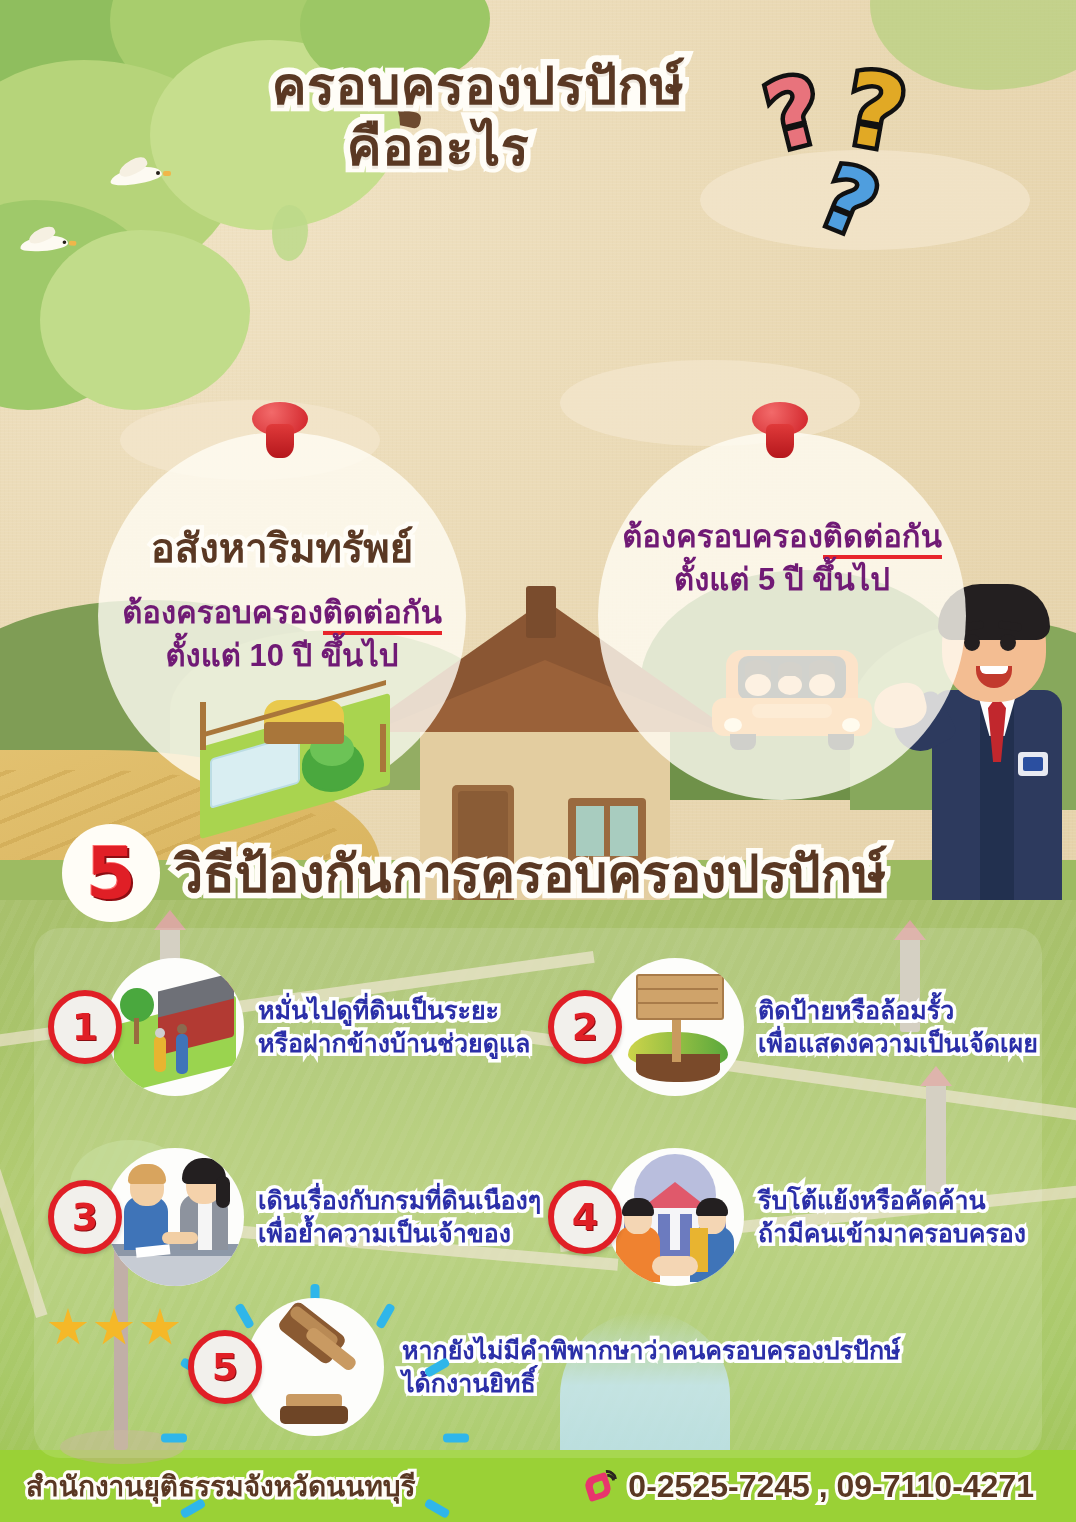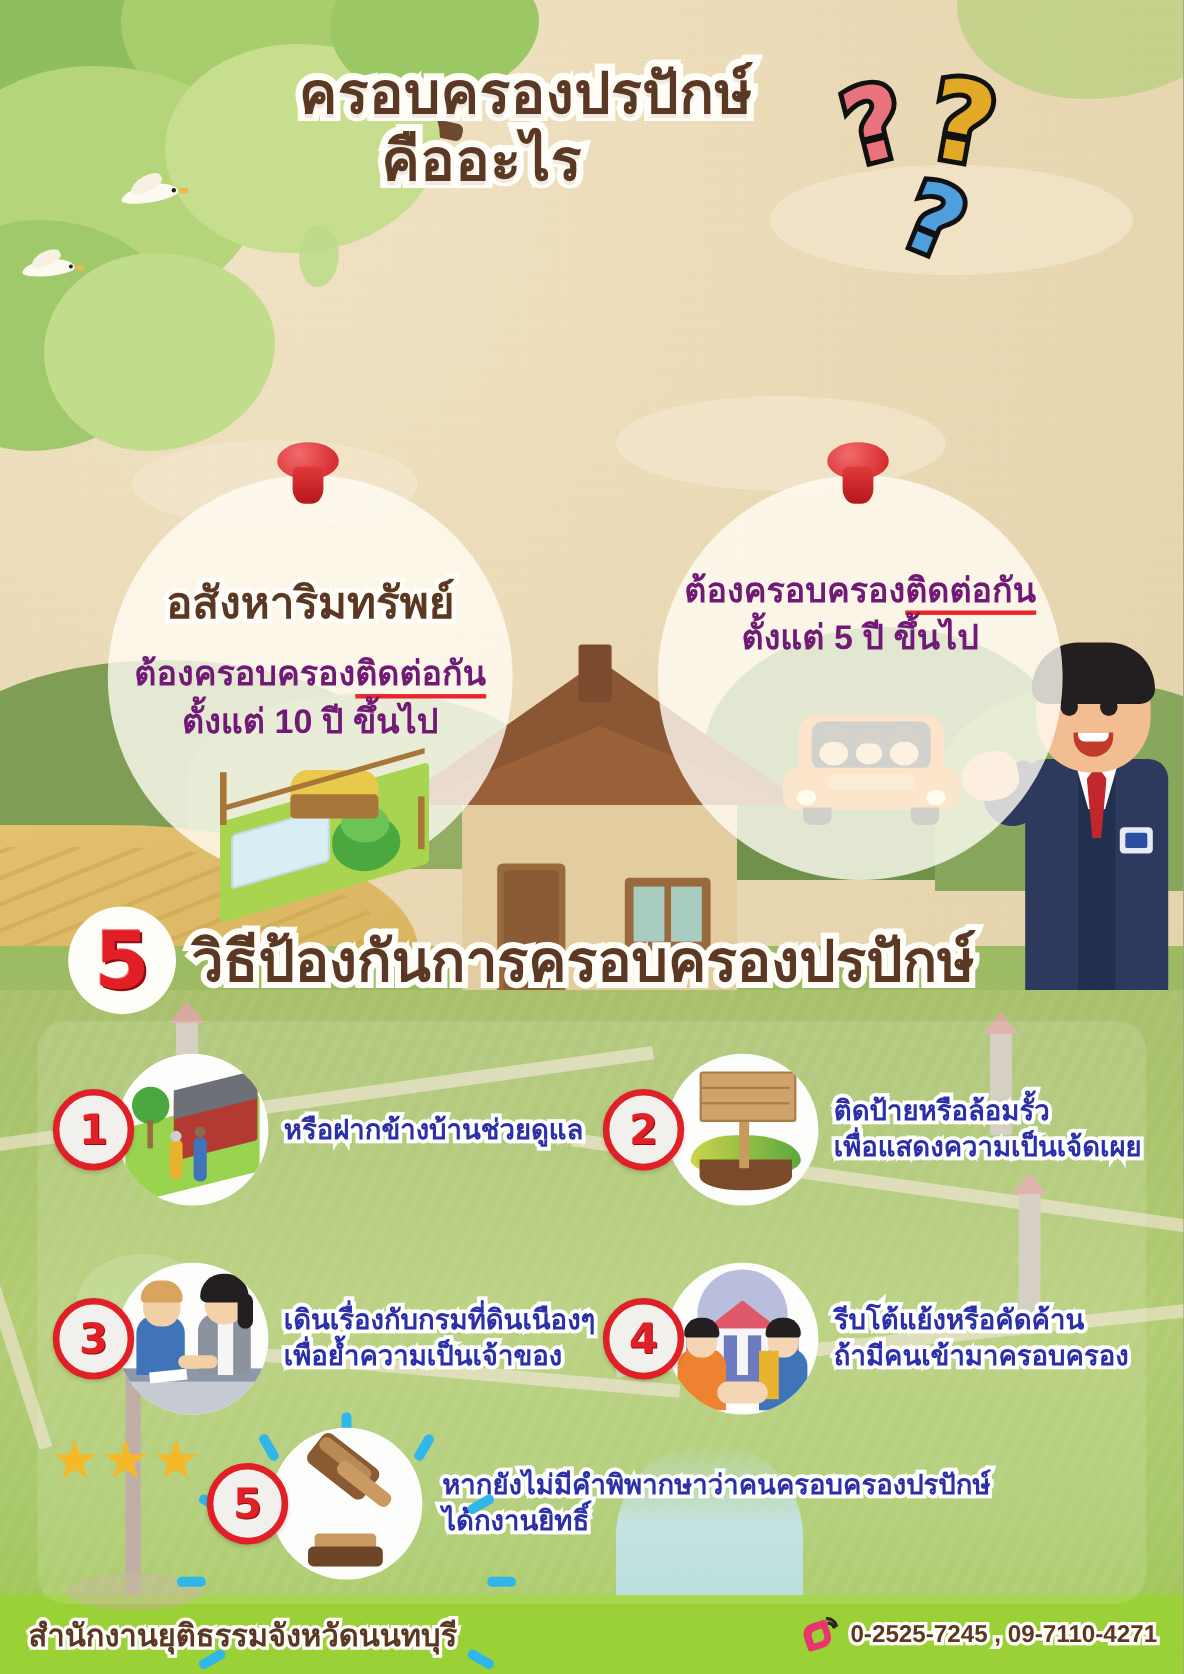--- a/index.html
+++ b/index.html
@@ -132,35 +132,35 @@
     clip-path:polygon(50% 0%,61% 35%,98% 35%,68% 57%,79% 91%,50% 70%,21% 91%,32% 57%,2% 35%,39% 35%);
     filter:drop-shadow(0 1px 0 #d8940f);}
 
   .glow{position:absolute;left:-22px;top:-22px;width:182px;height:182px;z-index:1;}
   .ray{position:absolute;left:50%;top:50%;width:9px;height:26px;background:#2fb6ea;border-radius:4px;
     transform-origin:50% 84px;}
 
   .ttext5{margin-left:18px;}
 
   
-  .foot{position:absolute;left:0;right:0;bottom:0;height:72px;z-index:40;
+  .foot{position:absolute;left:0;right:18px;bottom:0;height:72px;z-index:40;
     display:flex;align-items:center;}
   .foot-org{margin-left:26px;font-size:28px;font-weight:bold;color:#5a3823;
     -webkit-text-stroke:6px #fffdf7;paint-order:stroke fill;}
   .foot-right{margin-left:auto;margin-right:24px;display:flex;align-items:center;gap:12px;}
   .phone-ic{width:34px;height:34px;position:relative;}
   .phone-ic .hs{position:absolute;left:4px;top:6px;width:24px;height:24px;
     background:#e8356d;border-radius:40% 12% 40% 12%;transform:rotate(-18deg);}
   .phone-ic .hs::after{content:"";position:absolute;left:7px;top:7px;width:11px;height:11px;
     background:#9ad136;border-radius:40% 10% 40% 10%;}
   .phone-ic .w1,.phone-ic .w2{position:absolute;border:3px solid #2a2520;border-radius:50%;
     border-color:#2a2520 transparent transparent transparent;}
   .phone-ic .w1{right:-1px;top:1px;width:14px;height:14px;transform:rotate(38deg);}
   .phone-ic .w2{right:1px;top:5px;width:8px;height:8px;transform:rotate(38deg);}
-  .foot-tel{font-size:22px;font-weight:bold;color:#5a3823;
+  .foot-tel{font-size:32px;font-weight:bold;color:#5a3823;
     -webkit-text-stroke:6px #fffdf7;paint-order:stroke fill;}
 
   
   .ill{position:relative;width:100%;height:100%;}
 </style>
 </head>
 <body>
 
 <div class="page">
 
@@ -365,20 +365,21 @@
         <div style="position:absolute;left:52px;top:24px;width:76px;height:26px;background:#6e7077;transform:skewY(-14deg);"></div>
         <div style="position:absolute;left:14px;top:30px;width:34px;height:34px;background:#4aa83e;border-radius:50%;"></div>
         <div style="position:absolute;left:28px;top:60px;width:5px;height:26px;background:#9a6a3f;"></div>
         <div style="position:absolute;left:48px;top:78px;width:12px;height:36px;background:#e8b430;border-radius:5px;"></div>
         <div style="position:absolute;left:49px;top:70px;width:10px;height:10px;background:#cfcfcf;border-radius:50%;"></div>
         <div style="position:absolute;left:70px;top:76px;width:12px;height:40px;background:#3f74b8;border-radius:5px;"></div>
         <div style="position:absolute;left:71px;top:66px;width:10px;height:10px;background:#8b6a4f;border-radius:50%;"></div>
       </div>
     </div>
     <div class="ttext">
+      <div>หมั่นไปดูที่ดินเป็นระยะ</div>
       <div>หรือฝากข้างบ้านช่วยดูแล</div>
     </div>
   </div>
 
   <div class="tip tip2">
     <div class="tnum">
         <span>2</span>
       </div>
     <div class="tpic">
       <div class="ill">

